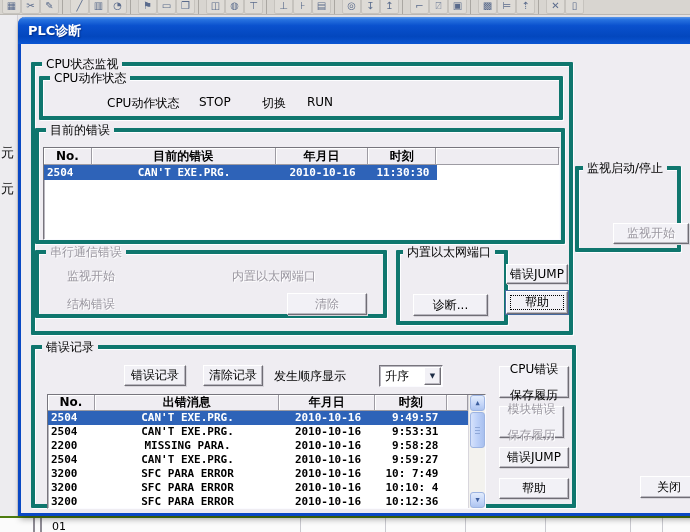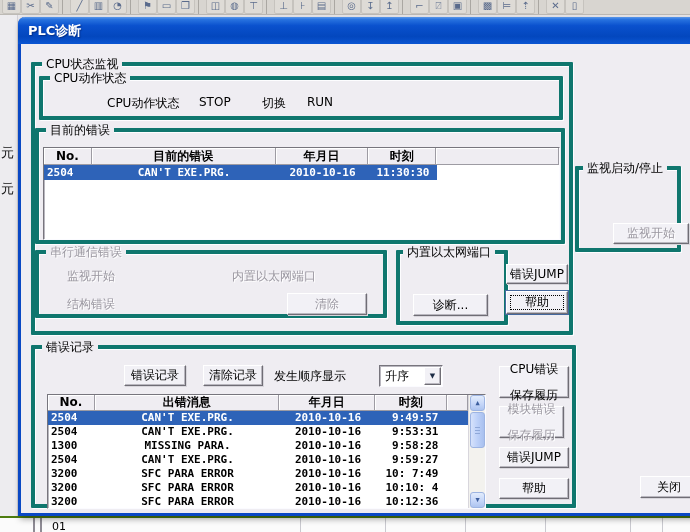--- a/index.html
+++ b/index.html
@@ -274,21 +274,21 @@
           <span class="td ctr" style="width:96px;">2010-10-16</span>
           <span class="td ctr" style="width:72px;"> 9:49:57</span>
         </div>
         <div class="trow" style="height:14px; line-height:14px;">
           <span class="td num" style="width:47px;">2504</span>
           <span class="td ctr" style="width:185px;">CAN'T EXE.PRG.</span>
           <span class="td ctr" style="width:96px;">2010-10-16</span>
           <span class="td ctr" style="width:72px;"> 9:53:31</span>
         </div>
         <div class="trow" style="height:14px; line-height:14px;">
-          <span class="td num" style="width:47px;">1300</span>
+          <span class="td num" style="width:47px;">2200</span>
           <span class="td ctr" style="width:185px;">MISSING PARA.</span>
           <span class="td ctr" style="width:96px;">2010-10-16</span>
           <span class="td ctr" style="width:72px;"> 9:58:28</span>
         </div>
         <div class="trow" style="height:14px; line-height:14px;">
           <span class="td num" style="width:47px;">2504</span>
           <span class="td ctr" style="width:185px;">CAN'T EXE.PRG.</span>
           <span class="td ctr" style="width:96px;">2010-10-16</span>
           <span class="td ctr" style="width:72px;"> 9:59:27</span>
         </div>

